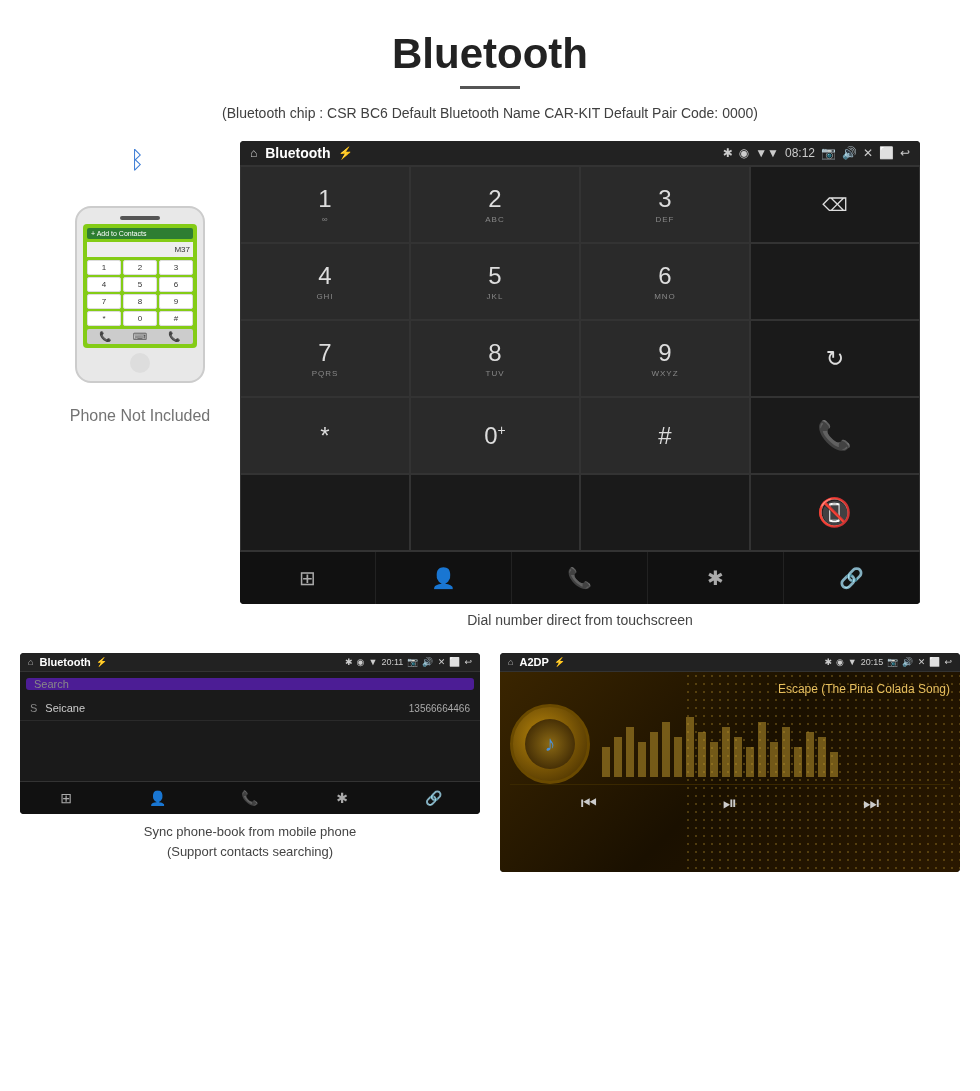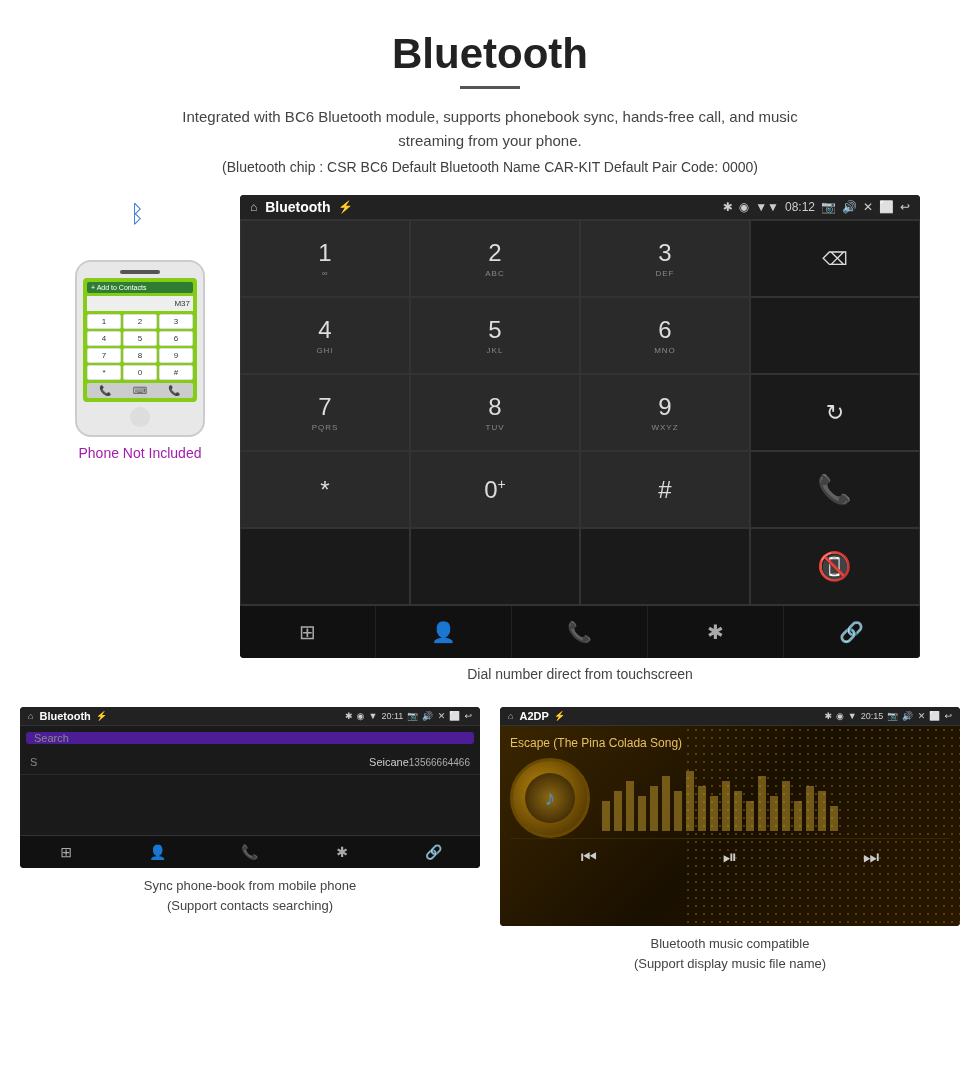--- a/index.html
+++ b/index.html
@@ -96,23 +96,23 @@
       border-radius: 2px;
     }
     .phone-bottom-bar {
       display: flex;
       justify-content: space-around;
       background: #ccc;
       padding: 2px;
       border-radius: 2px;
     }
     .phone-not-included {
-      color: #a21caf;
-      font-size: 14px;
-      margin-top: 8px;
+      color: #737373;
+      font-size: 16px;
+      margin-top: 24px;
       text-align: center;
     }
 
     
     .car-screen {
       background: #1a1a1a;
       border-radius: 4px;
       overflow: hidden;
       width: 680px;
       flex-shrink: 0;
@@ -240,21 +240,21 @@
       padding: 6px 10px;
       border-bottom: 1px solid #2a2a2a;
       color: #ccc;
       font-size: 11px;
     }
     .contact-letter {
       color: #888;
       margin-right: 8px;
       font-size: 11px;
     }
-    .contact-name { flex: 1; text-align: right; }
+    .contact-name { flex: 1; }
     .contact-number { color: #aaa; font-size: 10px; }
 
     .small-bottom-nav {
       background: #111;
       display: grid;
       grid-template-columns: repeat(5, 1fr);
       border-top: 1px solid #333;
       padding: 8px 0;
     }
     .small-nav-cell {
@@ -356,21 +356,20 @@
     .arc1 { width: 20px; height: 20px; top: 8px; right: 8px; transform: rotate(45deg); }
     .arc2 { width: 30px; height: 30px; top: 3px; right: 3px; transform: rotate(45deg); }
     .arc3 { width: 40px; height: 40px; top: -2px; right: -2px; transform: rotate(45deg); }
   </style>
 </head>
 <body>
 
 <div class="page-header">
   <h1 class="page-title">Bluetooth</h1>
   <div class="title-underline"></div>
-  <p class="page-description">Integrated with BC6 Bluetooth module, supports phonebook sync, hands-free call, and music streaming from your phone.</p>
   <p class="bluetooth-specs">(Bluetooth chip : CSR BC6    Default Bluetooth Name CAR-KIT    Default Pair Code: 0000)</p>
 </div>
 
 <div class="main-screen-section">
 
   <div class="phone-container">
     <div class="bt-signal-container">
       <div class="arc1"></div>
       <div class="arc2"></div>
       <div class="arc3"></div>
@@ -578,21 +577,21 @@
           <span>📷</span>
           <span>🔊</span>
           <span>✕</span>
           <span>⬜</span>
           <span>↩</span>
         </div>
       </div>
 
       <div class="music-screen">
         <div class="music-dots"></div>
-        <p class="song-title" style="text-align:left;margin-bottom:8px;">Escape (The Pina Colada Song)</p>
+        <p class="song-title" style="text-align:right;margin-bottom:8px;">Escape (The Pina Colada Song)</p>
         <div class="music-content">
           <div class="album-art">
             <div class="album-art-inner">
               <span style="font-size:22px;">♪</span>
             </div>
           </div>
           <div style="flex:1;position:relative;">
             <svg width="240" height="70" viewBox="0 0 240 70">
               <rect x="0" y="40" width="8" height="30" fill="#c8a030" opacity="0.5"></rect>
               <rect x="12" y="30" width="8" height="40" fill="#c8a030" opacity="0.5"></rect>
@@ -617,19 +616,15 @@
             </svg>
           </div>
         </div>
         <div class="music-controls">
           <span class="music-btn">⏮</span>
           <span class="music-btn">⏯</span>
           <span class="music-btn">⏭</span>
         </div>
       </div>
     </div>
-    <p class="screenshot-caption">
-      <span>Bluetooth music compatible</span><br>
-      <span>(Support display music file name)</span>
-    </p>
   </div>
 
 </div>
 
 </body></html>

